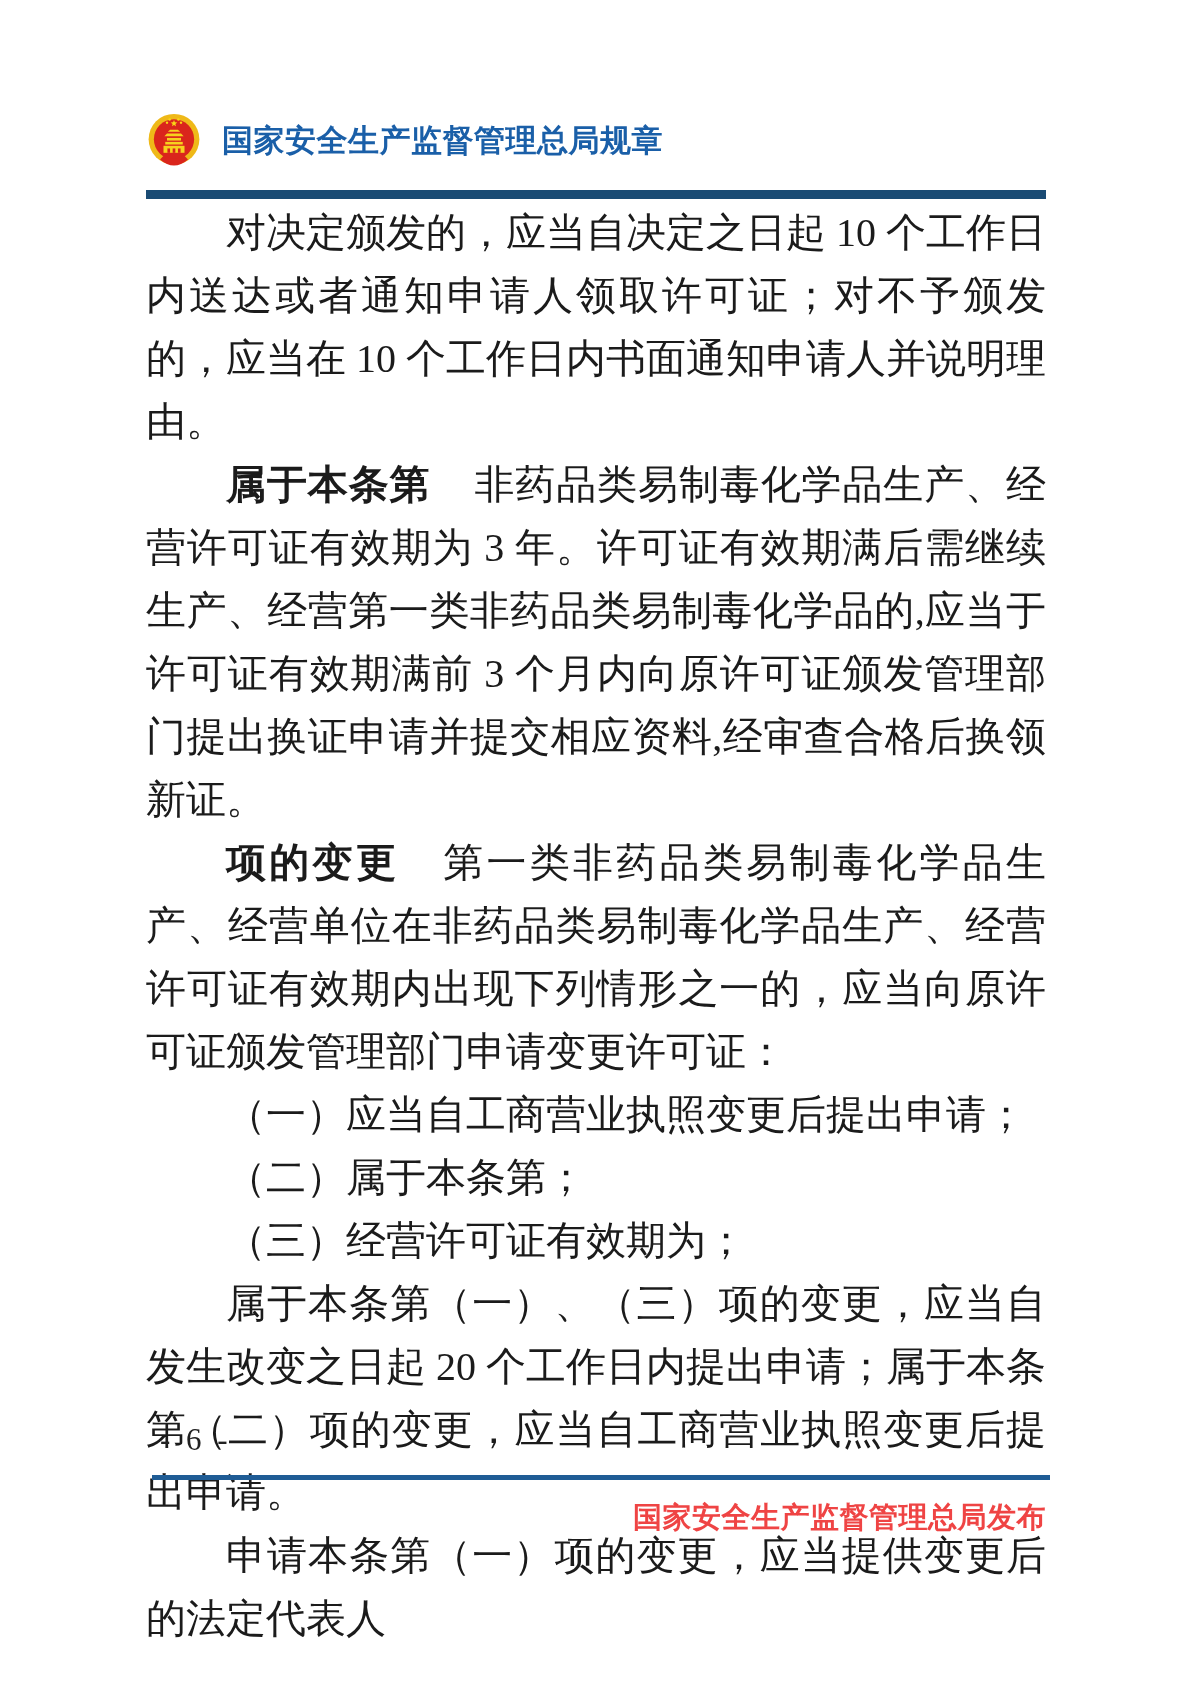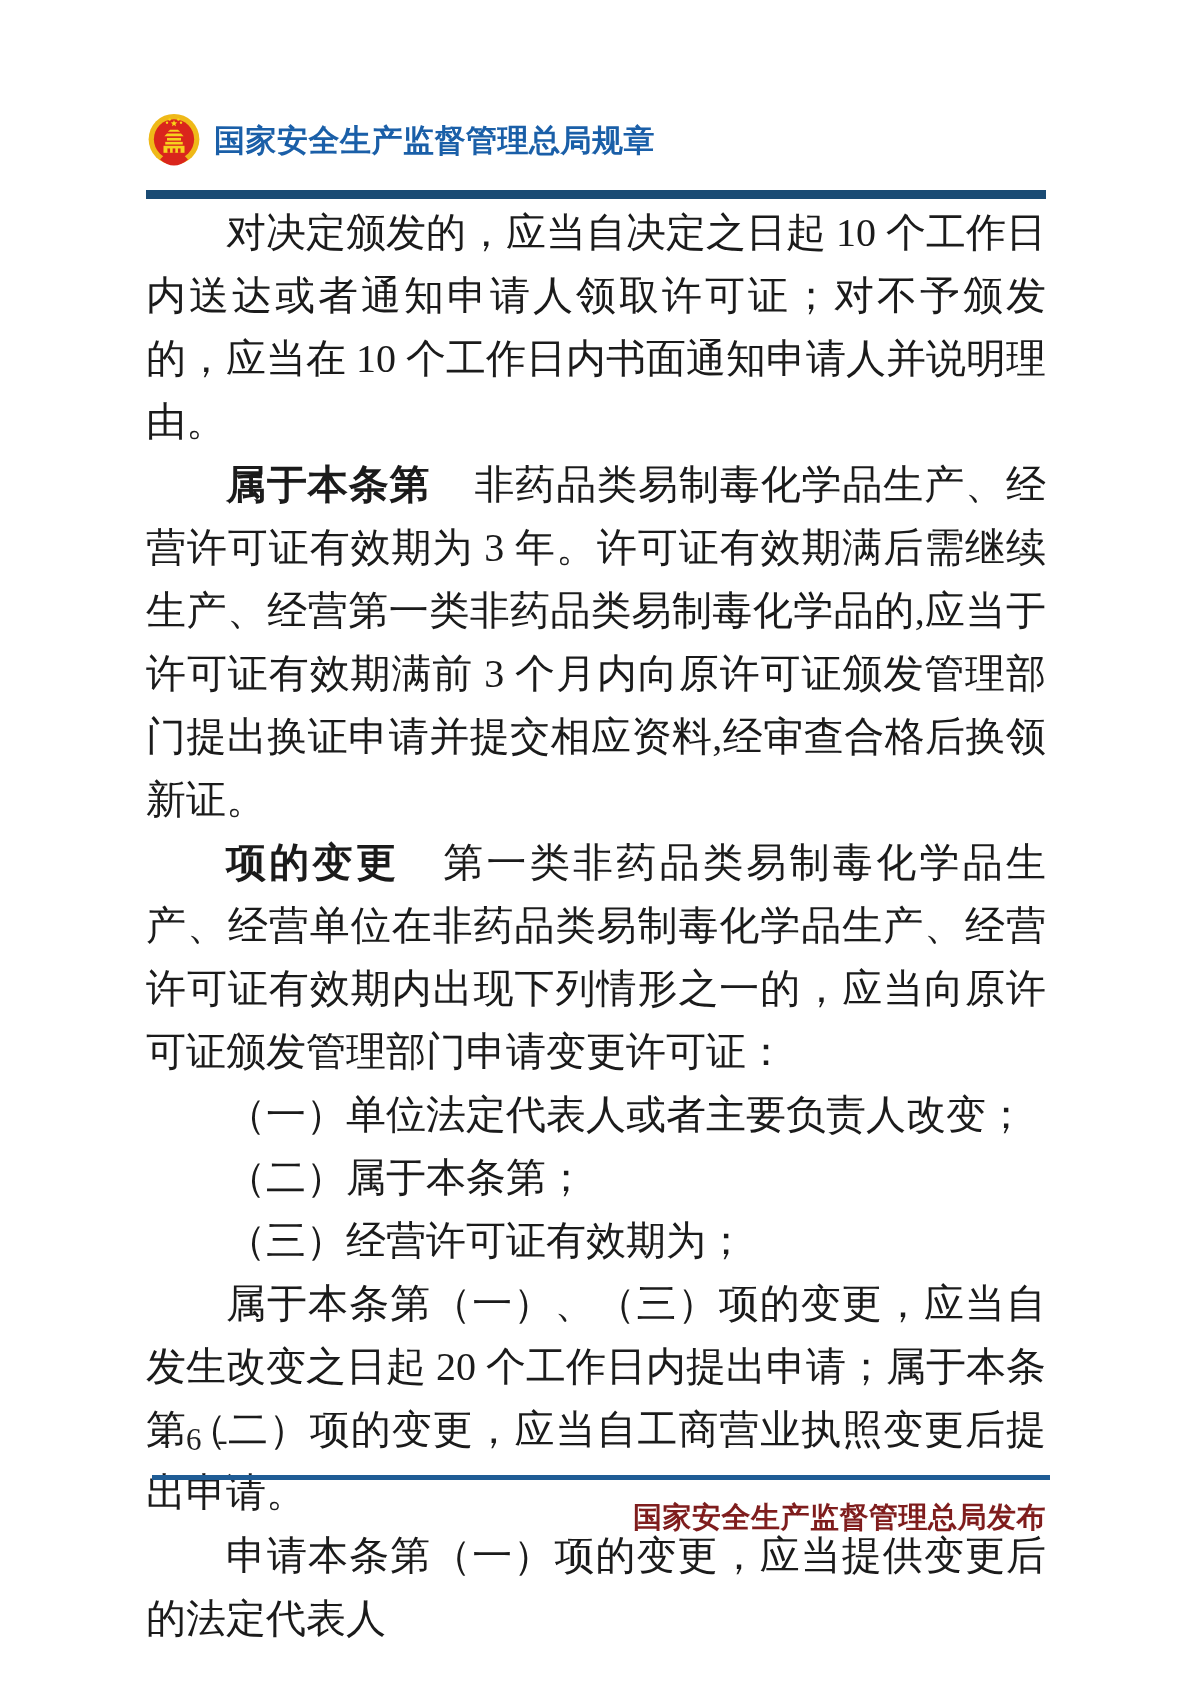--- a/index.html
+++ b/index.html
@@ -13,21 +13,21 @@
     font-family:"Liberation Serif", serif;
   }
 
   
   .header-brand {
     position:absolute;
     top:110px;
     left:146px;
     display:flex;
     align-items:center;
-    gap:12px;
+    gap:20px;
   }
   .emblem { width:56px; height:62px; display:block; }
   .header-title {
     font-family:"Liberation Sans", sans-serif;
     font-weight:700;
     font-size:31px;
     color:#1a5fa8;
     letter-spacing:0.5px;
     white-space:nowrap;
   }
@@ -74,21 +74,21 @@
   }
   .footer-pub {
     position:absolute;
     top:1498px;
     left:146px;
     width:900px;
     text-align:right;
     font-family:"Liberation Sans", sans-serif;
     font-weight:700;
     font-size:29px;
-    color:#7f1d1d;
+    color:#ef4444;
     letter-spacing:0.5px;
   }
 </style>
 </head>
 <body>
 
 <div class="page">
 
   <div class="header-brand">
     <svg class="emblem" viewBox="0 0 64 70" aria-hidden="true">
@@ -113,21 +113,21 @@
   </div>
   <div class="header-rule"></div>
 
   <main class="doc-body">
     <p><span class="ptext">对决定颁发的，应当自决定之日起 10 个工作日内送达或者通知申请人领取许可证；对不予颁发的，应当在 10 个工作日内书面通知申请人并说明理由。</span></p>
 
     <p><b class="lead">属于本条第</b><span class="ptext">非药品类易制毒化学品生产、经营许可证有效期为 3 年。许可证有效期满后需继续生产、经营第一类非药品类易制毒化学品的,应当于许可证有效期满前 3 个月内向原许可证颁发管理部门提出换证申请并提交相应资料,经审查合格后换领新证。</span></p>
 
     <p><b class="lead">项的变更</b><span class="ptext">第一类非药品类易制毒化学品生产、经营单位在非药品类易制毒化学品生产、经营许可证有效期内出现下列情形之一的，应当向原许可证颁发管理部门申请变更许可证：</span></p>
 
-    <p><span class="ptext">（一）单位法定代表人或者主要负责人改变；</span></p>
+    <p><span class="ptext">（一）应当自工商营业执照变更后提出申请；</span></p>
 
     <p><span class="ptext">（二）属于本条第；</span></p>
 
     <p><span class="ptext">（三）经营许可证有效期为；</span></p>
 
 
     <p><span class="ptext">属于本条第（一）、（三）项的变更，应当自发生改变之日起 20 个工作日内提出申请；属于本条第（二）项的变更，应当自工商营业执照变更后提出申请。</span></p>
 
     <p><span class="ptext">申请本条第（一）项的变更，应当提供变更后的法定代表人</span></p>
   </main>

